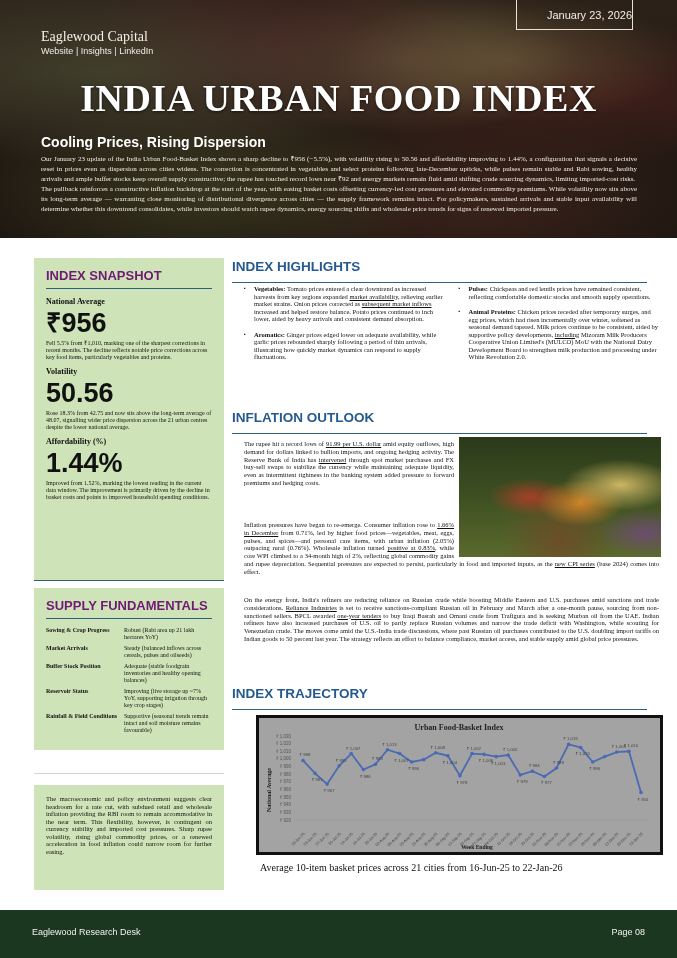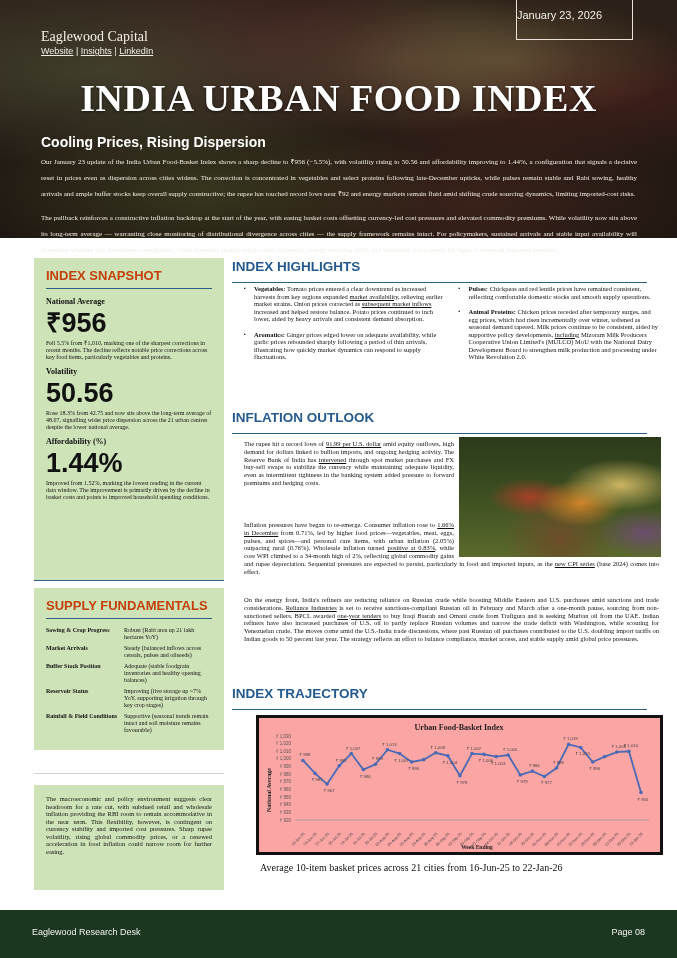--- a/index.html
+++ b/index.html
@@ -10,31 +10,31 @@
       radial-gradient(ellipse at 40% 20%, rgba(110,40,50,0.6), transparent 35%),
       radial-gradient(ellipse at 60% 25%, rgba(170,150,100,0.55), transparent 30%),
       radial-gradient(ellipse at 75% 25%, rgba(200,170,110,0.45), transparent 25%),
       radial-gradient(ellipse at 90% 40%, rgba(110,40,40,0.6), transparent 35%),
       radial-gradient(ellipse at 30% 80%, rgba(110,120,60,0.5), transparent 35%),
       radial-gradient(ellipse at 70% 85%, rgba(120,60,50,0.5), transparent 35%),
       linear-gradient(180deg, #3a2c22 0%, #2a2019 60%, #241c16 100%);
   }
   .hero::after { content: ""; position: absolute; inset: 0; background: rgba(20,14,10,0.35); }
   .hero > * { position: absolute; z-index: 2; }
-  .date-box { left: 516px; top: 0; width: 117px; height: 40px; border: 1px solid #e8e2d8; border-top: none; color: #f2efe8; font-family: "Liberation Sans", sans-serif; font-size: 11px; text-align: left; line-height: 30px; }
+  .date-box { left: 516px; top: 0; width: 117px; height: 30px; border: 1px solid #e8e2d8; border-top: none; color: #f2efe8; font-family: "Liberation Sans", sans-serif; font-size: 11px; text-align: right; line-height: 30px; }
   .brand { left: 41px; top: 29px; color: #f4f0e8; font-family: "Liberation Serif", serif; font-size: 14px; }
   .links { left: 41px; top: 46px; color: #f0ece4; font-family: "Liberation Sans", sans-serif; font-size: 9px; }
-  .links a { color: #f0ece4; text-decoration: underline; }
+  .links a { color: #f0ece4; }
   .main-title { left: 0; width: 677px; top: 76px; text-align: center; color: #ffffff; font-family: "Liberation Serif", serif; font-weight: bold; font-size: 38px; letter-spacing: 0.5px; text-shadow: 0 1px 3px rgba(0,0,0,0.6); }
   .subtitle { left: 41px; top: 134px; color: #ffffff; font-family: "Liberation Sans", sans-serif; font-weight: bold; font-size: 14px; }
-  .intro { left: 41px; top: 154px; width: 596px; color: #f2eee6; font-size: 7px; line-height: 16px; text-align: justify; }
-  .intro p + p { margin-top: 8px; }
+  .intro { left: 41px; top: 154px; width: 596px; color: #f2eee6; font-size: 7px; line-height: 10px; text-align: justify; }
+  .intro p + p { margin-top: 0; }
 
   .sidebar-box { position: absolute; left: 34px; width: 190px; background: #cfe3b8; padding: 10px 12px 10px 12px; }
-  .sidebar-box h2 { font-family: "Liberation Sans", sans-serif; font-weight: bold; color: #c2410c; font-size: 13px; padding-bottom: 5px; border-bottom: 1px solid #2d5f7f; margin-bottom: 8px; }
+  .sidebar-box h2 { font-family: "Liberation Sans", sans-serif; font-weight: bold; color: #701a75; font-size: 13px; padding-bottom: 5px; border-bottom: 1px solid #2d5f7f; margin-bottom: 8px; }
   .snap { top: 258px; height: 322px; }
   .metric-label { font-weight: bold; font-size: 8px; margin-top: 6px; }
   .metric-value { font-family: "Liberation Sans", sans-serif; font-weight: bold; font-size: 27px; line-height: 34px; color: #111; }
   .metric-desc { font-size: 6px; line-height: 7px; }
   .supply { top: 588px; height: 162px; }
   .supply-row { display: flex; margin-top: 4px; font-size: 6px; line-height: 7px; }
   .supply-row .k { width: 78px; font-weight: bold; }
   .supply-row .v { flex: 1; }
   .implications { top: 785px; height: 105px; }
   .implications p { font-size: 6.5px; line-height: 7.5px; text-align: justify; }
@@ -50,21 +50,21 @@
   .infl-text { position: absolute; left: 244px; font-size: 6.5px; line-height: 7.8px; text-align: justify; }
   .basket-img { position: absolute; left: 459px; top: 437px; width: 202px; height: 120px;
     background:
       radial-gradient(ellipse at 80% 40%, rgba(230,200,110,0.85), transparent 25%),
       radial-gradient(ellipse at 60% 55%, rgba(230,140,40,0.85), transparent 25%),
       radial-gradient(ellipse at 35% 50%, rgba(190,60,40,0.8), transparent 22%),
       radial-gradient(ellipse at 92% 80%, rgba(120,70,140,0.7), transparent 18%),
       radial-gradient(ellipse at 50% 85%, rgba(110,75,40,0.9), transparent 40%),
       linear-gradient(180deg, #2b3a1a 0%, #3e4f22 50%, #5b6a2c 100%);
   }
-  .chart-frame { position: absolute; left: 256px; top: 715px; width: 407px; height: 140px; border: 3px solid #111; background: #fca5a5; }
+  .chart-frame { position: absolute; left: 256px; top: 715px; width: 407px; height: 140px; border: 3px solid #111; background: #a3a3a3; }
   .chart-caption { position: absolute; left: 260px; top: 862px; width: 415px; text-align: left; font-size: 10px; }
   .footer { position: absolute; left: 0; top: 910px; width: 677px; height: 64px; background: #1c3720; color: #f2f2ee; font-family: "Liberation Sans", sans-serif; font-size: 9px; }
   .footer .l { position: absolute; left: 32px; top: 17px; }
   .footer .r { position: absolute; right: 32px; top: 17px; }
 </style>
 </head>
 <body>
 
 <div class="hero">
   <div class="date-box">January 23, 2026</div>

